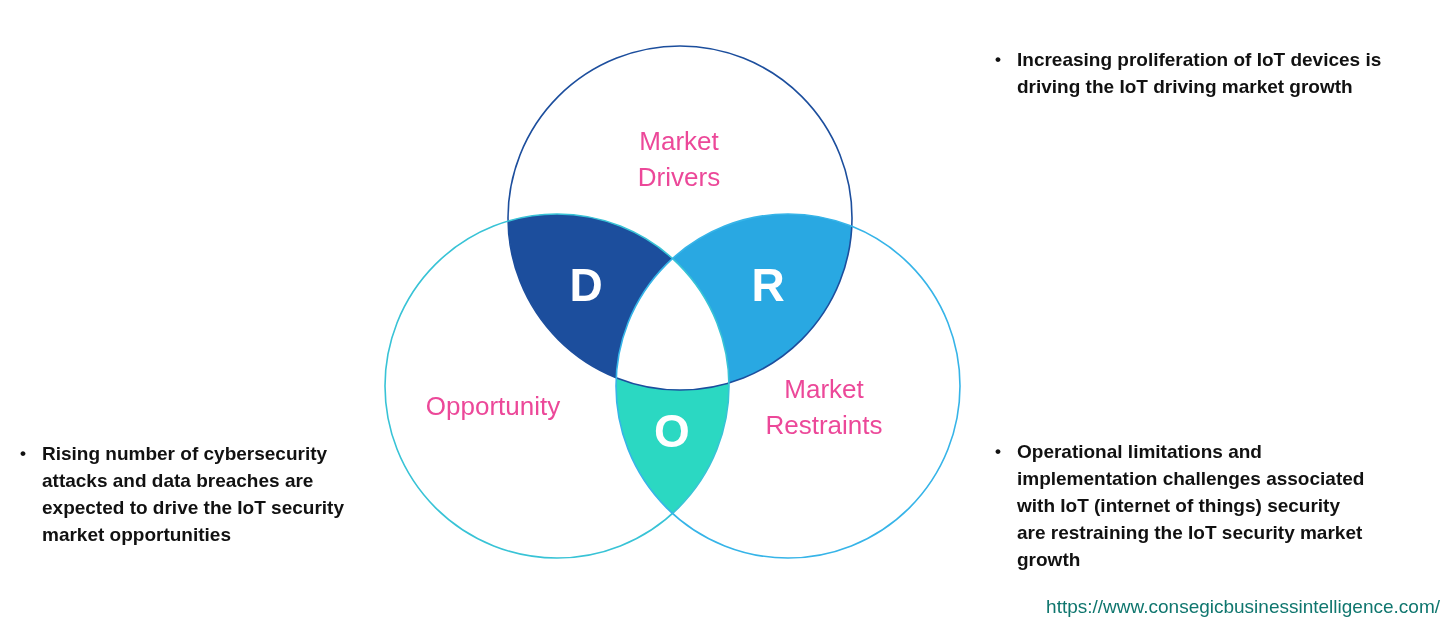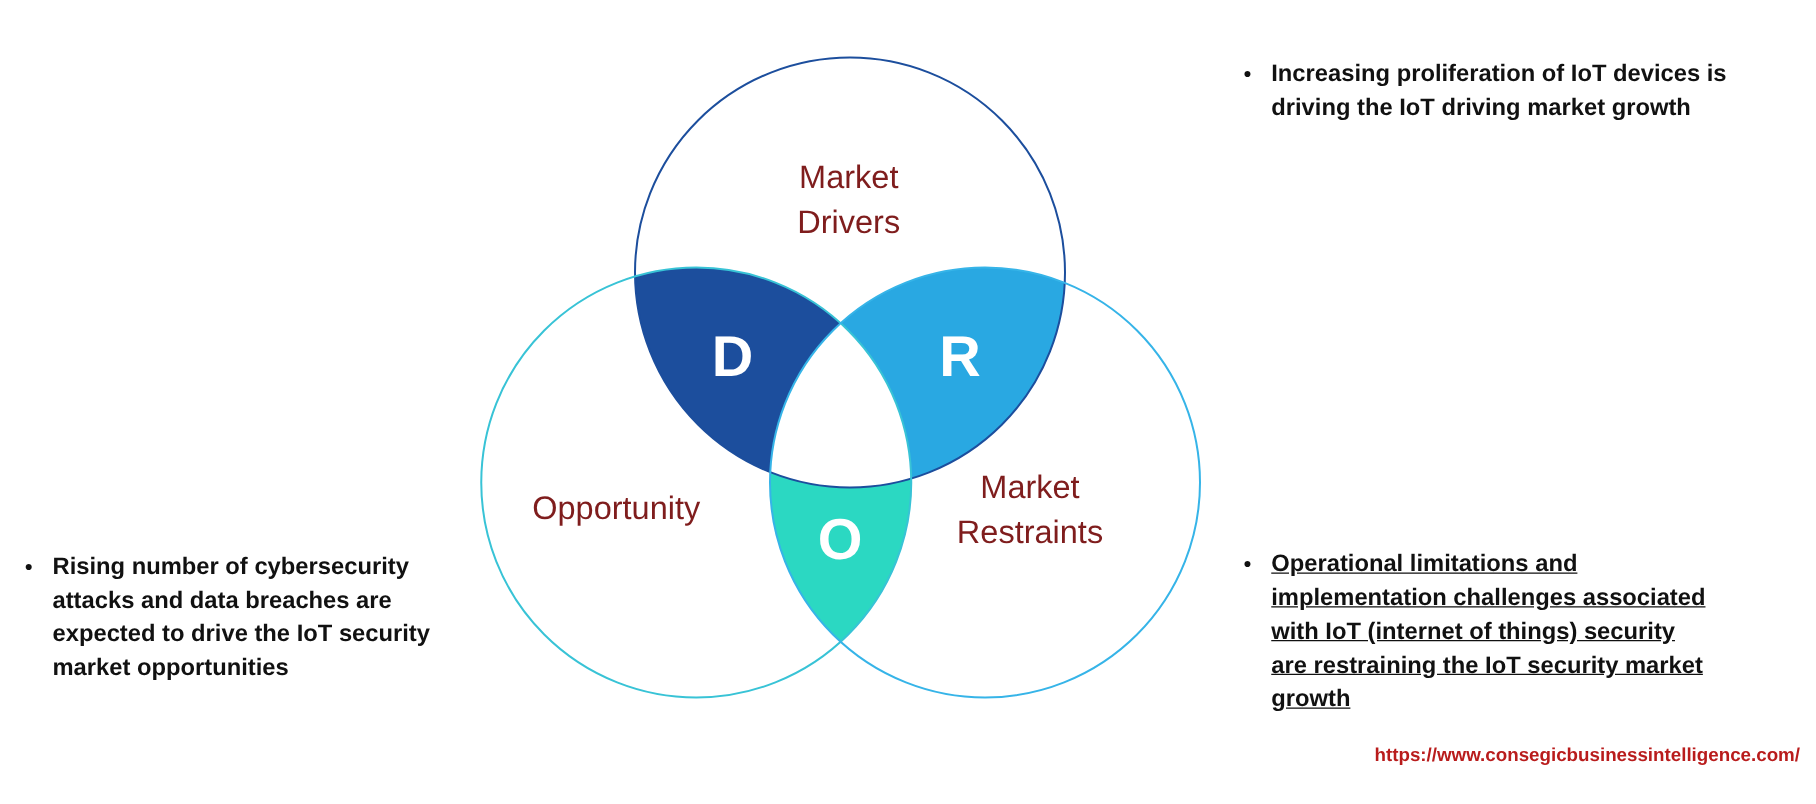--- a/index.html
+++ b/index.html
@@ -20,21 +20,21 @@
     left: 0;
     top: 0;
   }
   .venn-label {
     position: absolute;
     transform: translate(-50%, -50%);
     text-align: center;
     white-space: pre-line;
     font-size: 26px;
     line-height: 36px;
-    color: #7f1d1d;
+    color: #ec4899;
     font-weight: 400;
   }
   .venn-letter {
     position: absolute;
     transform: translate(-50%, -50%);
     color: #ffffff;
     font-size: 46px;
     font-weight: 600;
     line-height: 1;
   }
@@ -52,28 +52,28 @@
     flex: 0 0 22px;
     font-size: 17px;
     line-height: 27px;
     color: #111111;
   }
   .bullet.top-right { left: 995px; top: 46px; }
   .bullet.top-right .text { width: 405px; }
   .bullet.bottom-left { left: 20px; top: 440px; }
   .bullet.bottom-left .text { width: 320px; }
   .bullet.bottom-right { left: 995px; top: 438px; }
-  .bullet.bottom-right .text { width: 348px; text-decoration: underline; }
+  .bullet.bottom-right .text { width: 348px; }
   .footer-url {
     position: absolute;
     right: 13px;
     top: 596px;
-    font-size: 15px;
-    color: #b91c1c;
-    font-weight: 700;
+    font-size: 19px;
+    color: #0f766e;
+    font-weight: 400;
   }
 </style>
 </head>
 <body>
 
 <div class="canvas">
 
   <svg class="venn-svg" width="1453" height="643" viewBox="0 0 1453 643">
     <defs>
       <clipPath id="clipTop">

